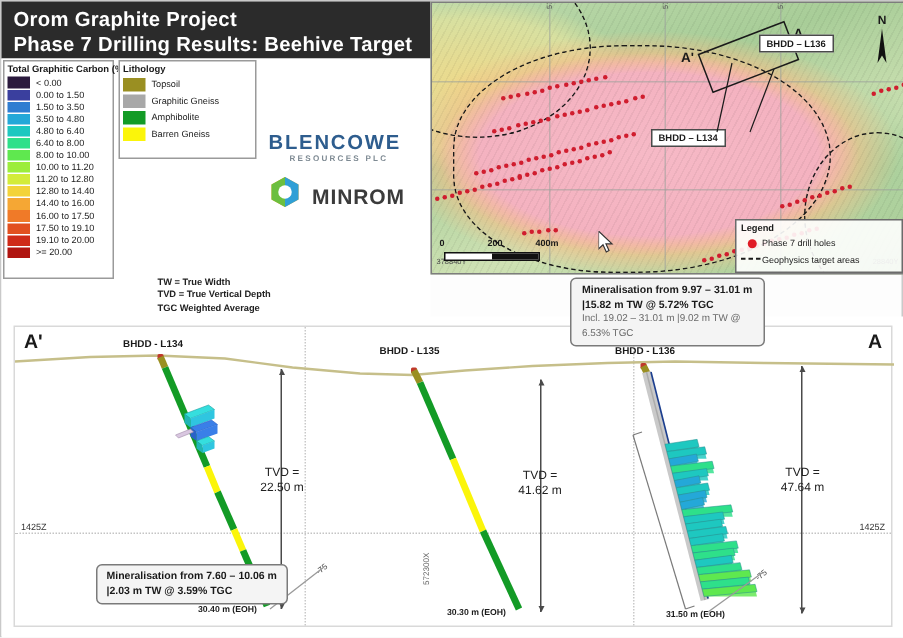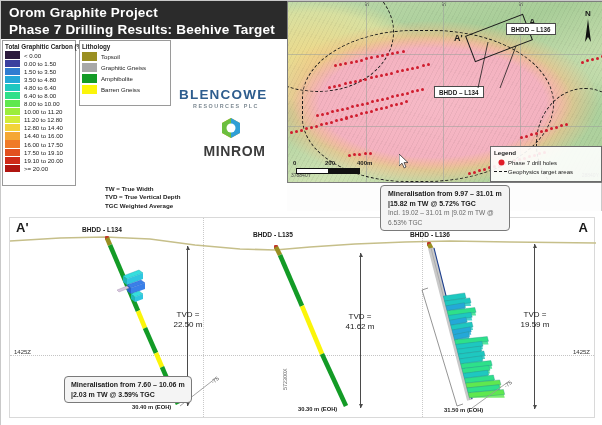--- a/index.html
+++ b/index.html
@@ -26,21 +26,21 @@
   .lg-row{display:flex;align-items:center;height:8.1px;padding-left:2px;}
   .sw{width:15px;height:7.2px;flex:0 0 auto;border:0;}
   .lg-txt{font-size:6.1px;margin-left:4px;line-height:7px;white-space:nowrap;}
 
   
   #logo-block{position:absolute;left:178px;top:6px;width:104px;height:62px;margin-top:43px;}
   #blencowe-word{font-size:13.5px;font-weight:bold;color:#2e5d8e;
       letter-spacing:1.2px;line-height:14px;}
   #blencowe-sub{font-size:5.4px;font-weight:bold;color:#7e8a93;
       letter-spacing:1.5px;margin-left:14px;margin-top:1px;}
-  #minrom-row{display:flex;align-items:center;margin-top:8px;flex-direction:column;}
+  #minrom-row{display:flex;align-items:center;margin-top:8px;}
   #minrom-word{font-size:14px;font-weight:bold;color:#3b3b3b;
       letter-spacing:.6px;margin-left:7px;}
 
   
   #notes{position:absolute;left:104px;top:146px;font-size:6.2px;
       line-height:8.3px;font-weight:bold;color:#222;}
   #sec-scale{position:absolute;left:104px;top:175px;width:92px;}
   #sec-scale .nums{position:relative;height:8px;font-size:6.2px;}
   #sec-scale .nums span{position:absolute;top:0;}
   #sec-scale .bar{position:relative;height:6px;border:1px solid #222;
@@ -597,21 +597,21 @@
         <div class="dipmark" style="left:494px;top:163px;transform:rotate(-38deg);">-75</div>
         <svg style="position:absolute;left:0;top:0;width:586px;height:201px;">
           <line x1="462" y1="190" x2="498" y2="164" stroke="#9a9a9a" stroke-width="0.9"></line>
         </svg>
       </div>
 
       <div>
         <div class="tvd-arrow" style="left:524px;top:26px;height:165px;"></div>
         <div class="tvd-wrap" style="left:497px;top:92px;width:56px;">
           <div>TVD =</div>
-          <div>19.59 m</div>
+          <div>47.64 m</div>
         </div>
       </div>
 
       <div class="callout-sec" style="left:54px;top:158px;">
         <div>Mineralisation from 7.60 – 10.06 m</div>
         <div>|2.03 m TW @ 3.59% TGC</div>
       </div>
     </div>
 
     <div class="callout-sec" style="left:379px;top:-26px;padding:3px 7px;">

